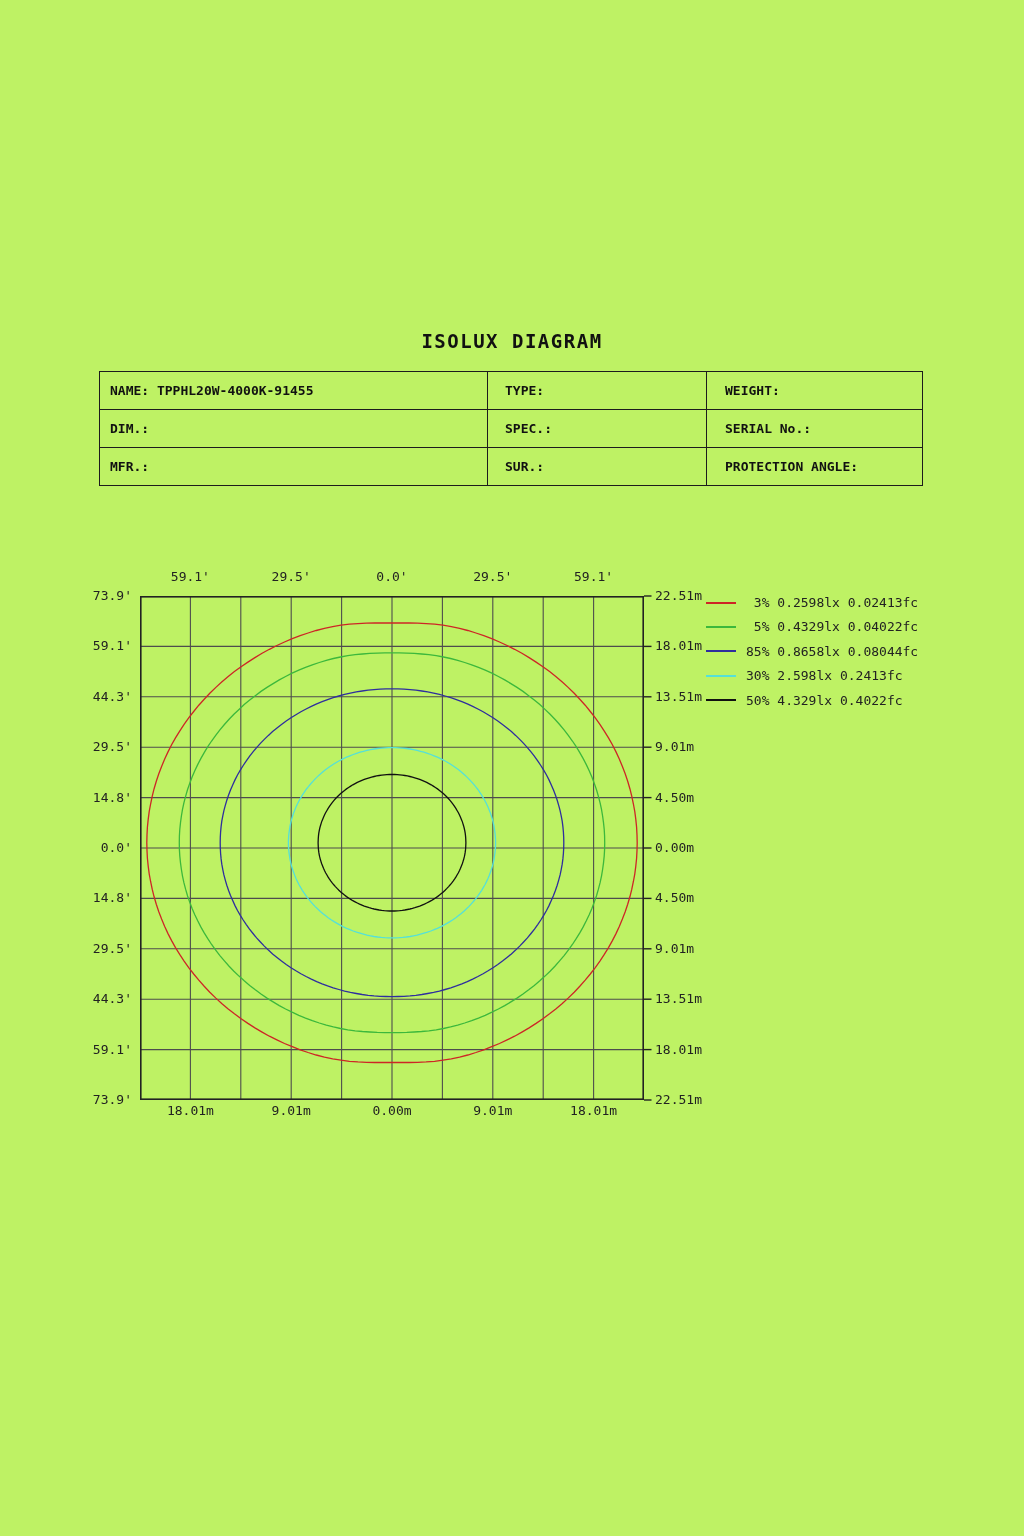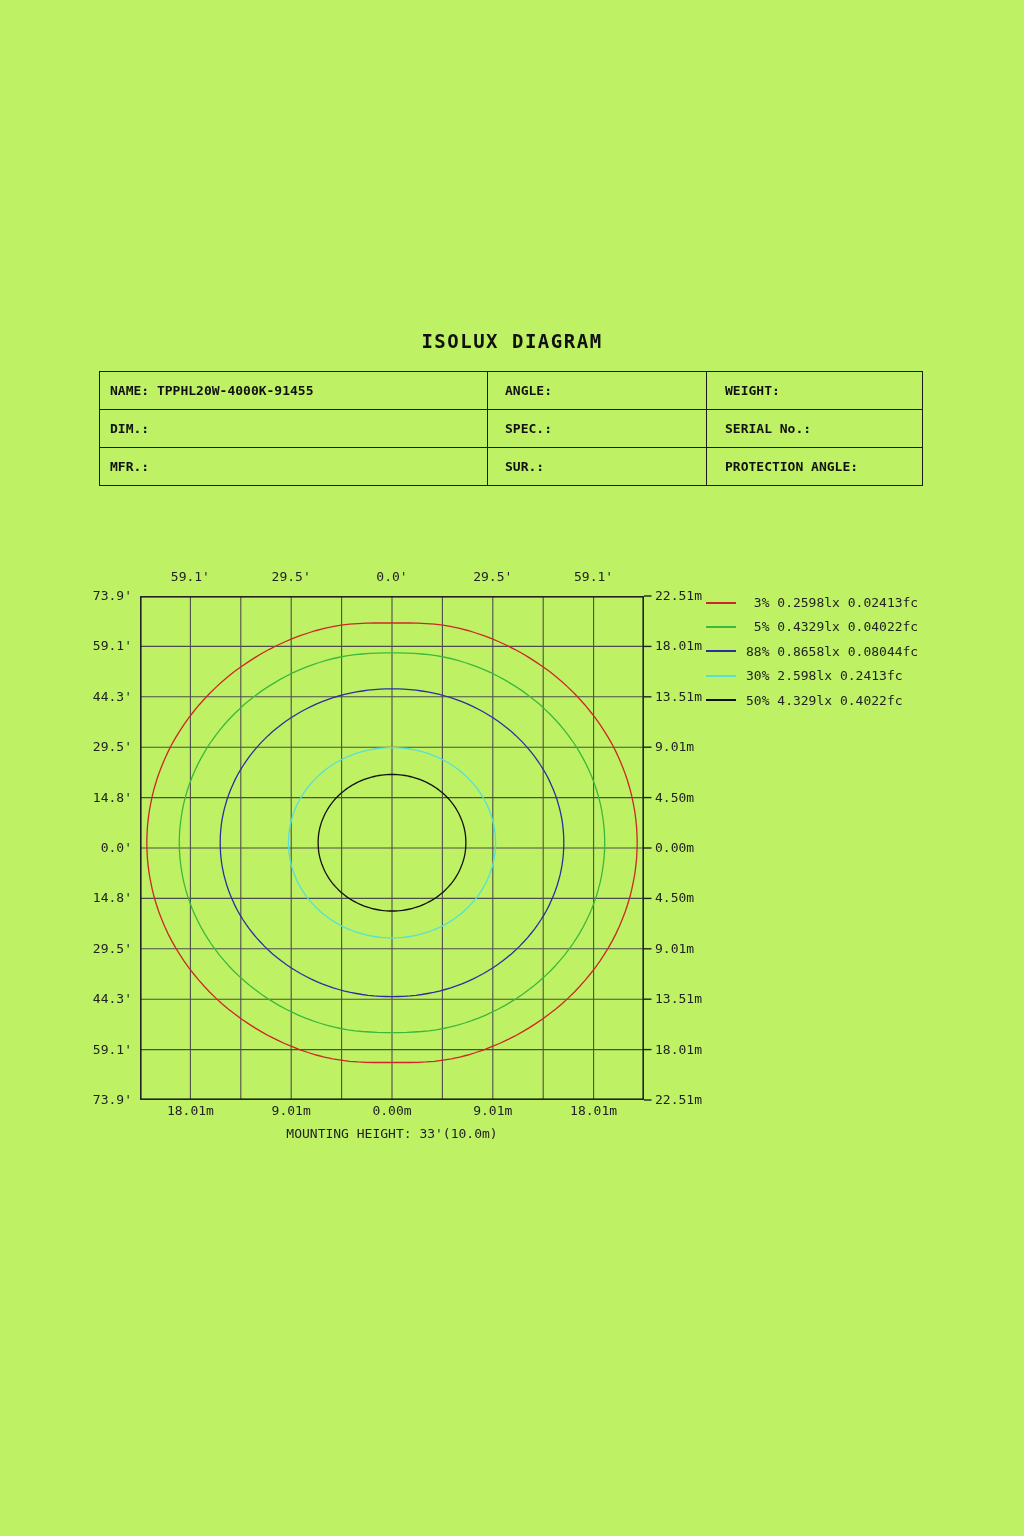--- a/index.html
+++ b/index.html
@@ -64,21 +64,21 @@
 
   <table class="info">
     <colgroup>
         <col style="width:388px">
         <col style="width:219px">
         <col style="width:216px">
       </colgroup>
     <tbody>
     <tr style="height:28.5px">
       <td>NAME: TPPHL20W-4000K-91455</td>
-      <td class="c2">ANGLE:</td>
+      <td class="c2">TYPE:</td>
       <td class="c3">WEIGHT:</td>
     </tr>
     <tr style="height:28.5px">
       <td>DIM.:</td>
       <td class="c2">SPEC.:</td>
       <td class="c3">SERIAL No.:</td>
     </tr>
     <tr style="height:28.5px">
       <td>MFR.:</td>
       <td class="c2">SUR.:</td>
@@ -130,33 +130,32 @@
       <div class="lg-entry" style="top:0px">
         <span class="lg-swatch" style="background: rgb(205, 38, 38);"></span>
         <span class="lg-label"> 3% 0.2598lx 0.02413fc</span>
       </div>
       <div class="lg-entry" style="top:24.4px">
         <span class="lg-swatch" style="background: rgb(60, 184, 60);"></span>
         <span class="lg-label"> 5% 0.4329lx 0.04022fc</span>
       </div>
       <div class="lg-entry" style="top:48.8px">
         <span class="lg-swatch" style="background: rgb(46, 46, 158);"></span>
-        <span class="lg-label">88% 0.8658lx 0.08044fc</span>
+        <span class="lg-label">85% 0.8658lx 0.08044fc</span>
       </div>
       <div class="lg-entry" style="top:73.2px">
         <span class="lg-swatch" style="background: rgb(85, 224, 216);"></span>
         <span class="lg-label">30% 2.598lx 0.2413fc</span>
       </div>
       <div class="lg-entry" style="top:97.6px">
         <span class="lg-swatch" style="background: rgb(17, 17, 17);"></span>
         <span class="lg-label">50% 4.329lx 0.4022fc</span>
       </div>
     </div>
 
-    <div class="mounting">MOUNTING HEIGHT: 33'(10.0m)</div>
   <span class="axlab" style="left: 58px; width: 74px; text-align: right; top: 588px;">73.9'</span>
       <span class="axlab" style="left: 58px; width: 74px; text-align: right; top: 638.4px;">59.1'</span>
       <span class="axlab" style="left: 58px; width: 74px; text-align: right; top: 688.8px;">44.3'</span>
       <span class="axlab" style="left: 58px; width: 74px; text-align: right; top: 739.2px;">29.5'</span>
       <span class="axlab" style="left: 58px; width: 74px; text-align: right; top: 789.6px;">14.8'</span>
       <span class="axlab" style="left: 58px; width: 74px; text-align: right; top: 840px;">0.0'</span>
       <span class="axlab" style="left: 58px; width: 74px; text-align: right; top: 890.4px;">14.8'</span>
       <span class="axlab" style="left: 58px; width: 74px; text-align: right; top: 940.8px;">29.5'</span>
       <span class="axlab" style="left: 58px; width: 74px; text-align: right; top: 991.2px;">44.3'</span>
       <span class="axlab" style="left: 58px; width: 74px; text-align: right; top: 1041.6px;">59.1'</span>

